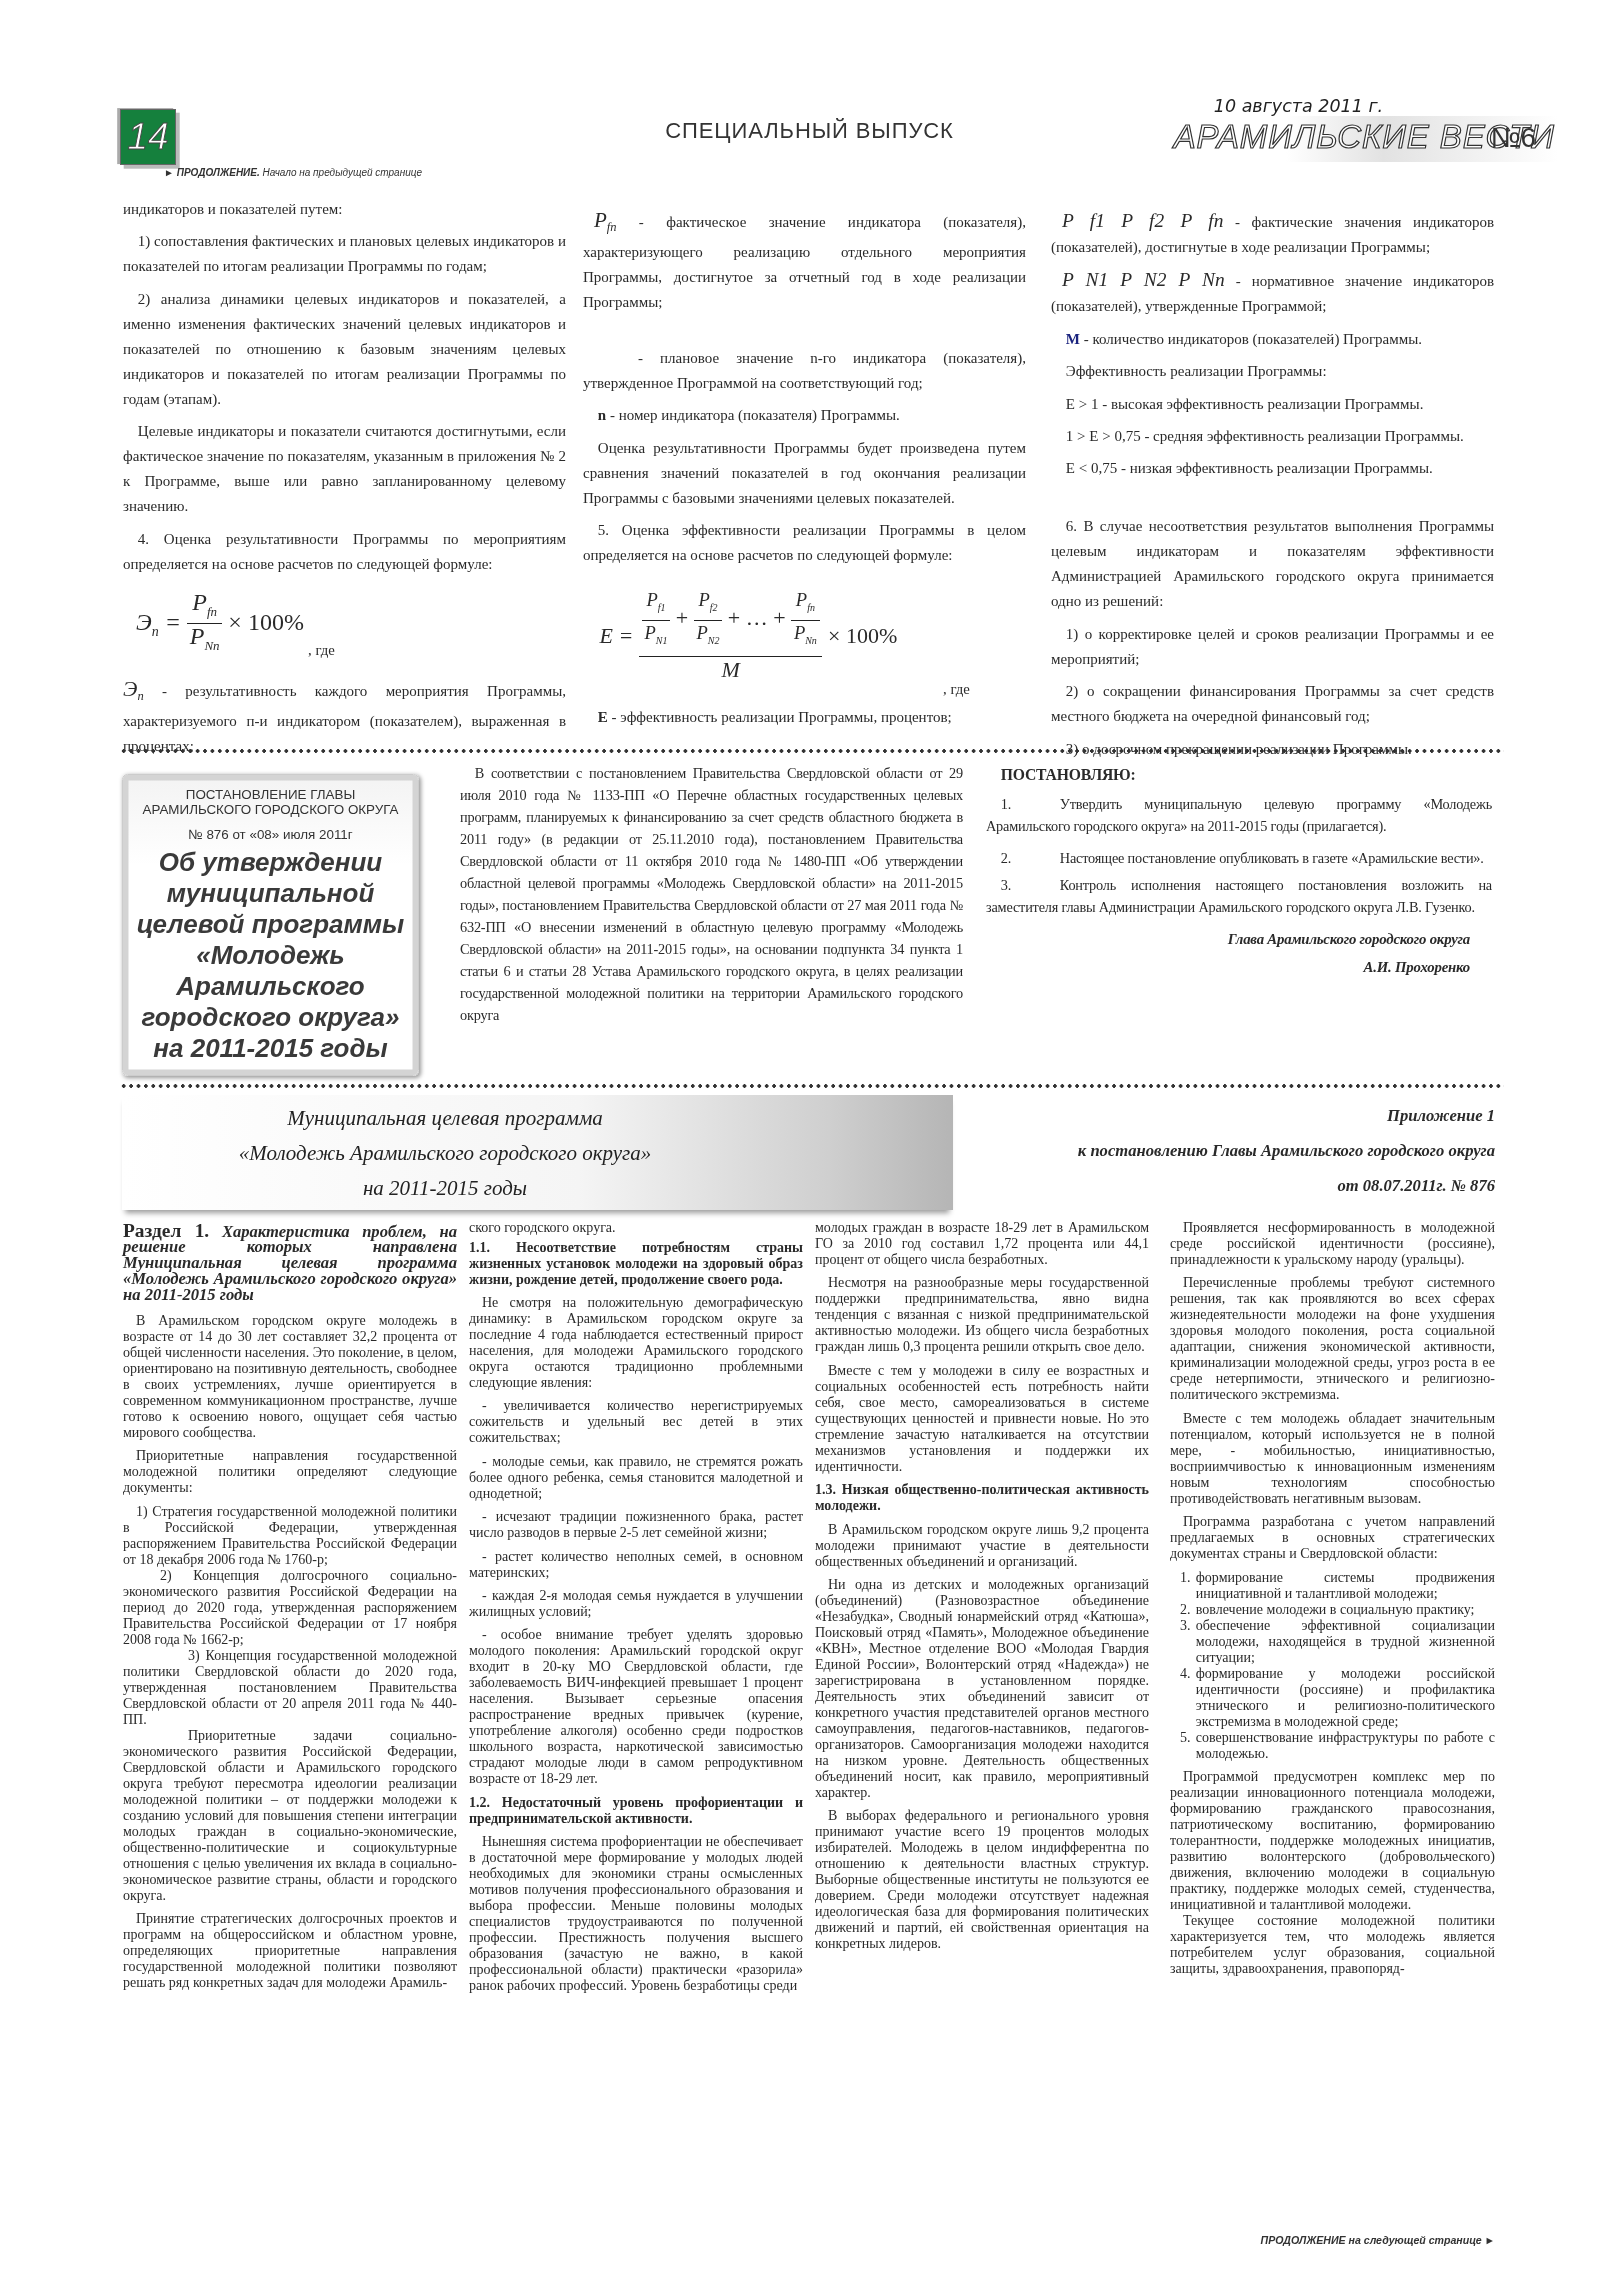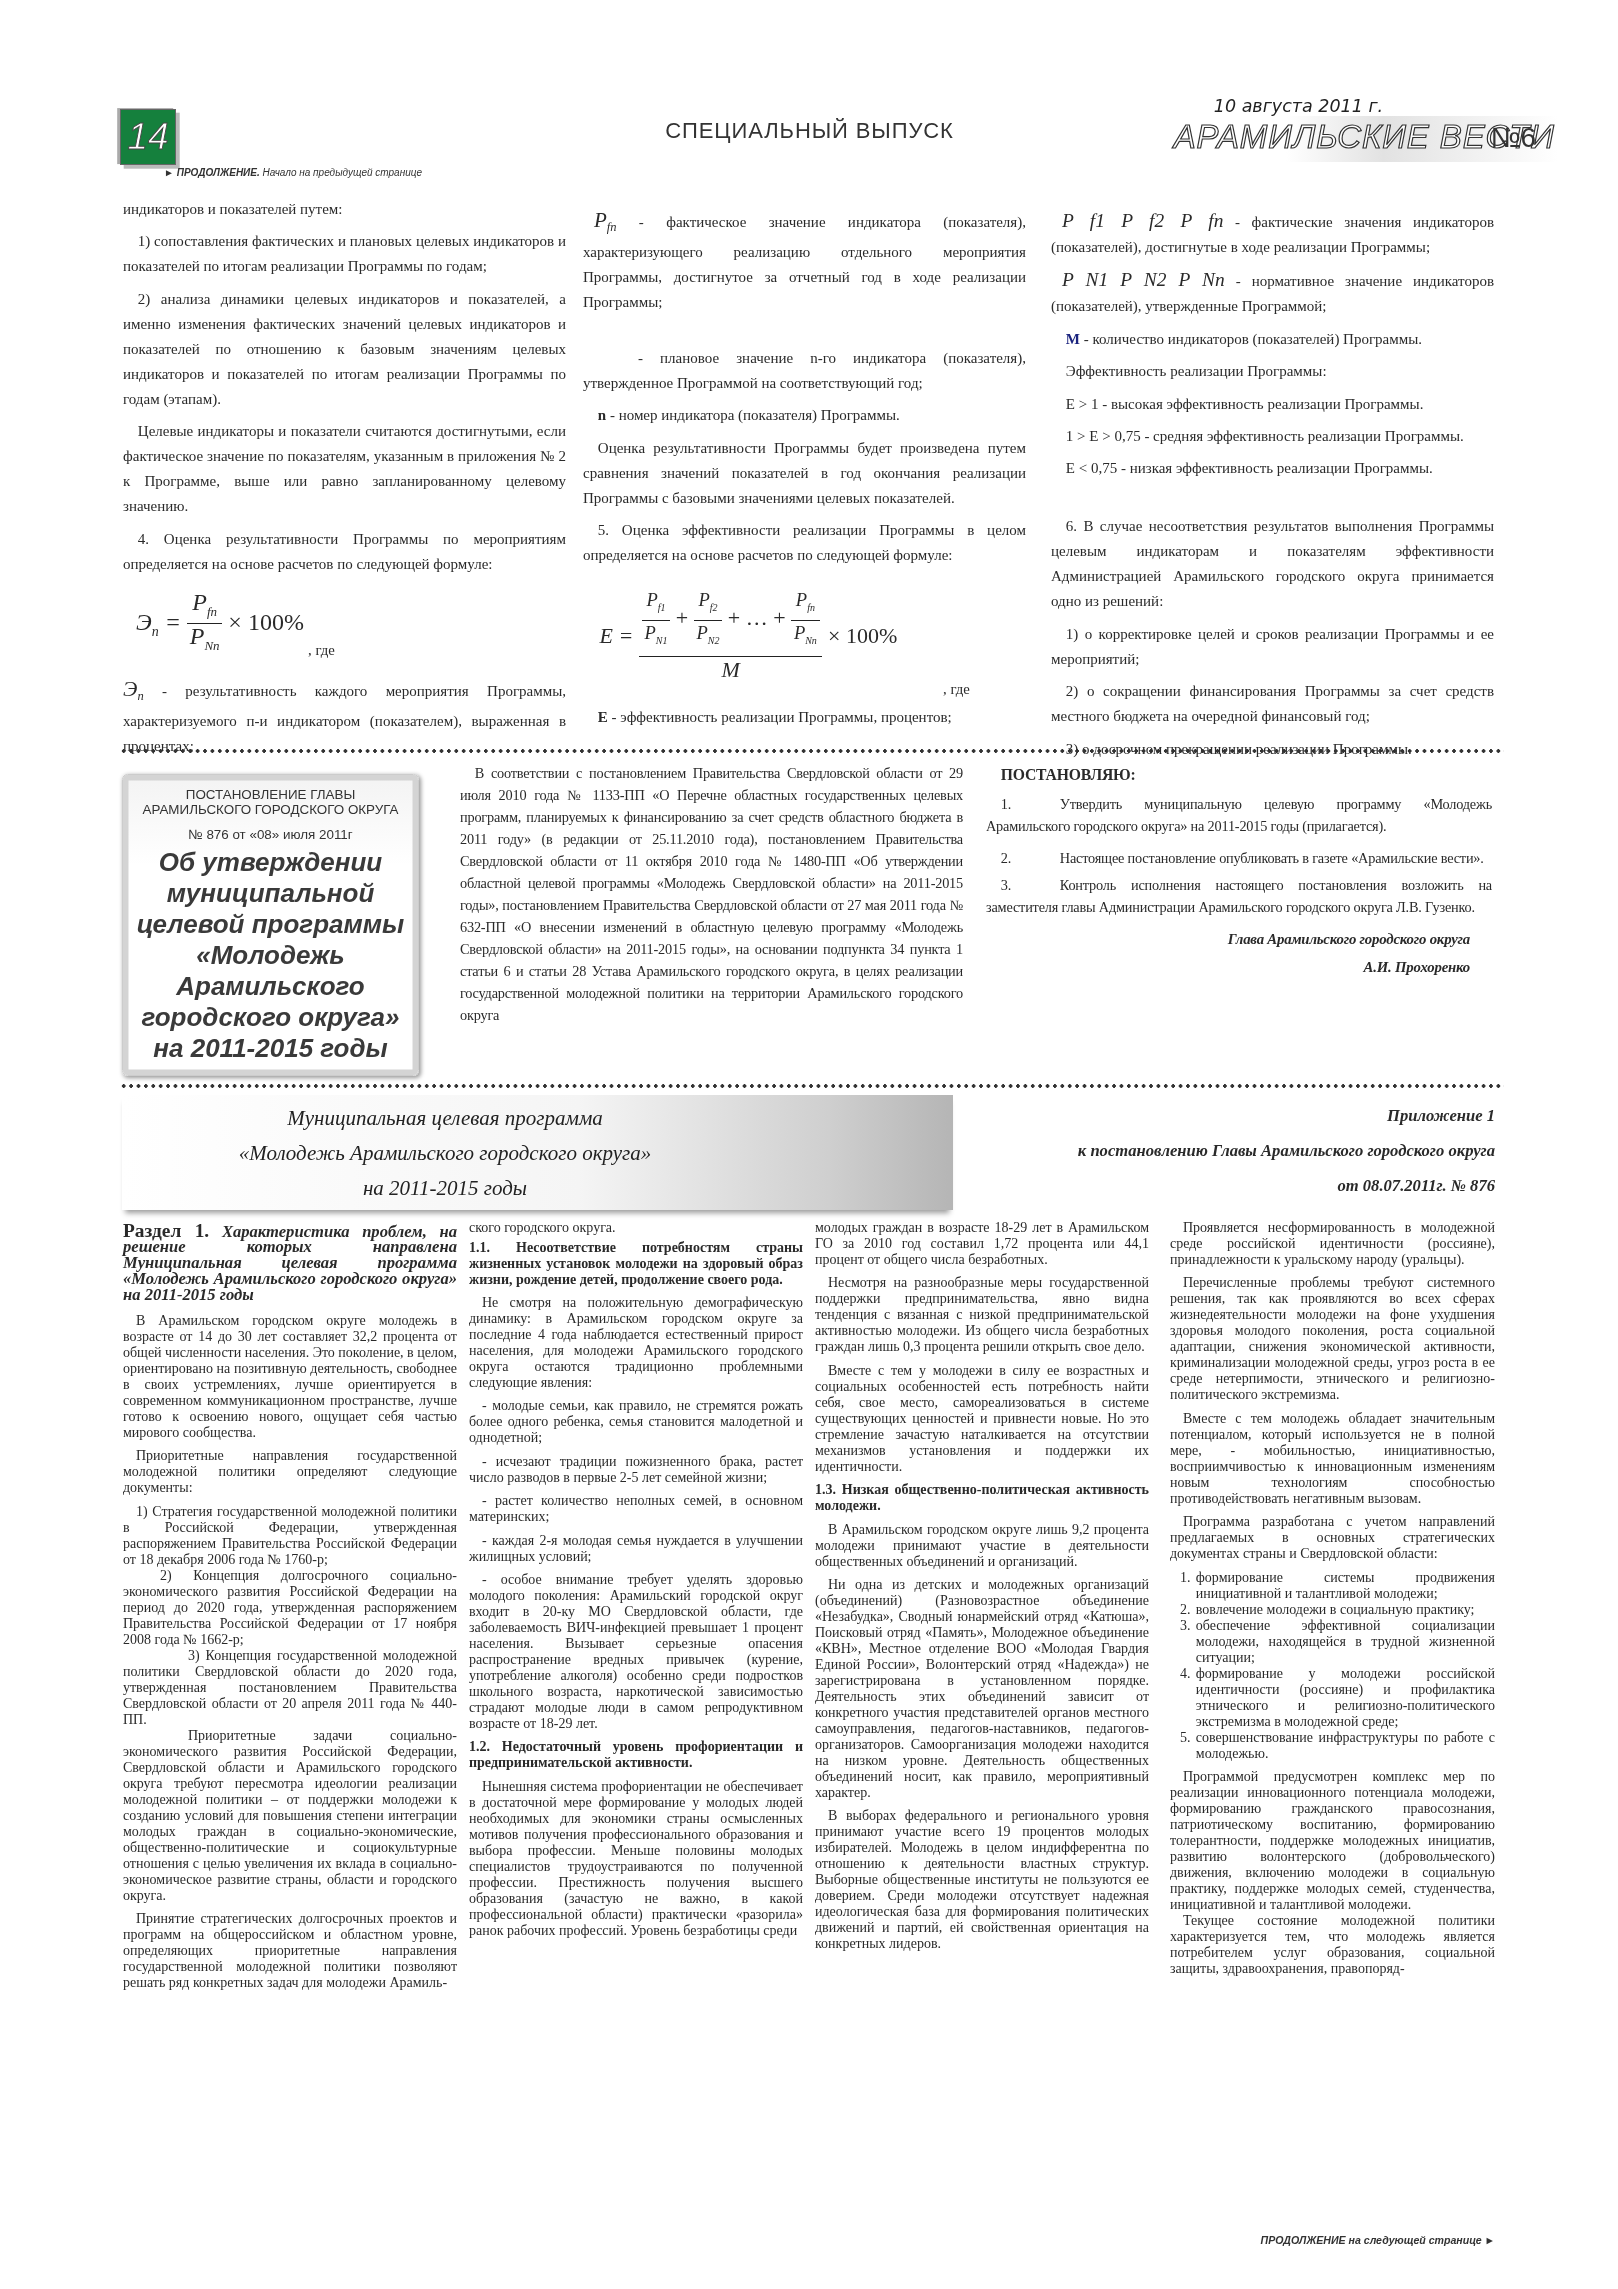--- a/index.html
+++ b/index.html
@@ -174,20 +174,21 @@
   <p class="tight" style="text-indent:37px">2) Концепция долгосрочного социально-экономического развития Российской Федерации на период до 2020 года, утвержденная распоряжением Правительства Российской Федерации от 17 ноября 2008 года № 1662-р;</p>
   <p class="tight" style="text-indent:65px">3) Концепция государственной молодежной политики Свердловской области до 2020 года, утвержденная постановлением Правительства Свердловской области от 20 апреля 2011 года № 440-ПП.</p>
   <p style="text-indent:65px">Приоритетные задачи социально-экономического развития Российской Федерации, Свердловской области и Арамильского городского округа требуют пересмотра идеологии реализации молодежной политики – от поддержки молодежи к созданию условий для повышения степени интеграции молодых граждан в социально-экономические, общественно-политические и социокультурные отношения с целью увеличения их вклада в социально-экономическое развитие страны, области и городского округа.</p>
   <p>Принятие стратегических долгосрочных проектов и программ на общероссийском и областном уровне, определяющих приоритетные направления государственной молодежной политики позволяют решать ряд конкретных задач для молодежи Арамиль-</p>
 </div>
 
 <div class="abs small" style="left:469px; top:1220px; width:334px;">
   <p class="ni" style="text-indent:0; margin-bottom:3.7px">ского городского округа.</p>
   <h3>1.1. Несоответствие потребностям страны жизненных установок молодежи на здоровый образ жизни, рождение детей, продолжение своего рода.</h3>
   <p>Не смотря на положительную демографическую динамику: в Арамильском городском округе за последние 4 года наблюдается естественный прирост населения, для молодежи Арамильского городского округа остаются традиционно проблемными следующие явления:</p>
+  <p>- увеличивается количество нерегистрируемых сожительств и удельный вес детей в этих сожительствах;</p>
   <p>- молодые семьи, как правило, не стремятся рожать более одного ребенка, семья становится малодетной и однодетной;</p>
   <p>- исчезают традиции пожизненного брака, растет число разводов в первые 2-5 лет семейной жизни;</p>
   <p>- растет количество неполных семей, в основном материнских;</p>
   <p>- каждая 2-я молодая семья нуждается в улучшении жилищных условий;</p>
   <p>- особое внимание требует уделять здоровью молодого поколения: Арамильский городской округ входит в 20-ку МО Свердловской области, где заболеваемость ВИЧ-инфекцией превышает 1 процент населения. Вызывает серьезные опасения распространение вредных привычек (курение, употребление алкоголя) особенно среди подростков школьного возраста, наркотической зависимостью страдают молодые люди в самом репродуктивном возрасте от 18-29 лет.</p>
   <h3>1.2. Недостаточный уровень профориентации и предпринимательской активности.</h3>
   <p>Нынешняя система профориентации не обеспечивает в достаточной мере формирование у молодых людей необходимых для экономики страны осмысленных мотивов получения профессионального образования и выбора профессии. Меньше половины молодых специалистов трудоустраиваются по полученной профессии. Престижность получения высшего образования (зачастую не важно, в какой профессиональной области) практически «разорила» ранок рабочих профессий. Уровень безработицы среди</p>
 </div>
 
 <div class="abs small" style="left:815px; top:1220px; width:334px;">

